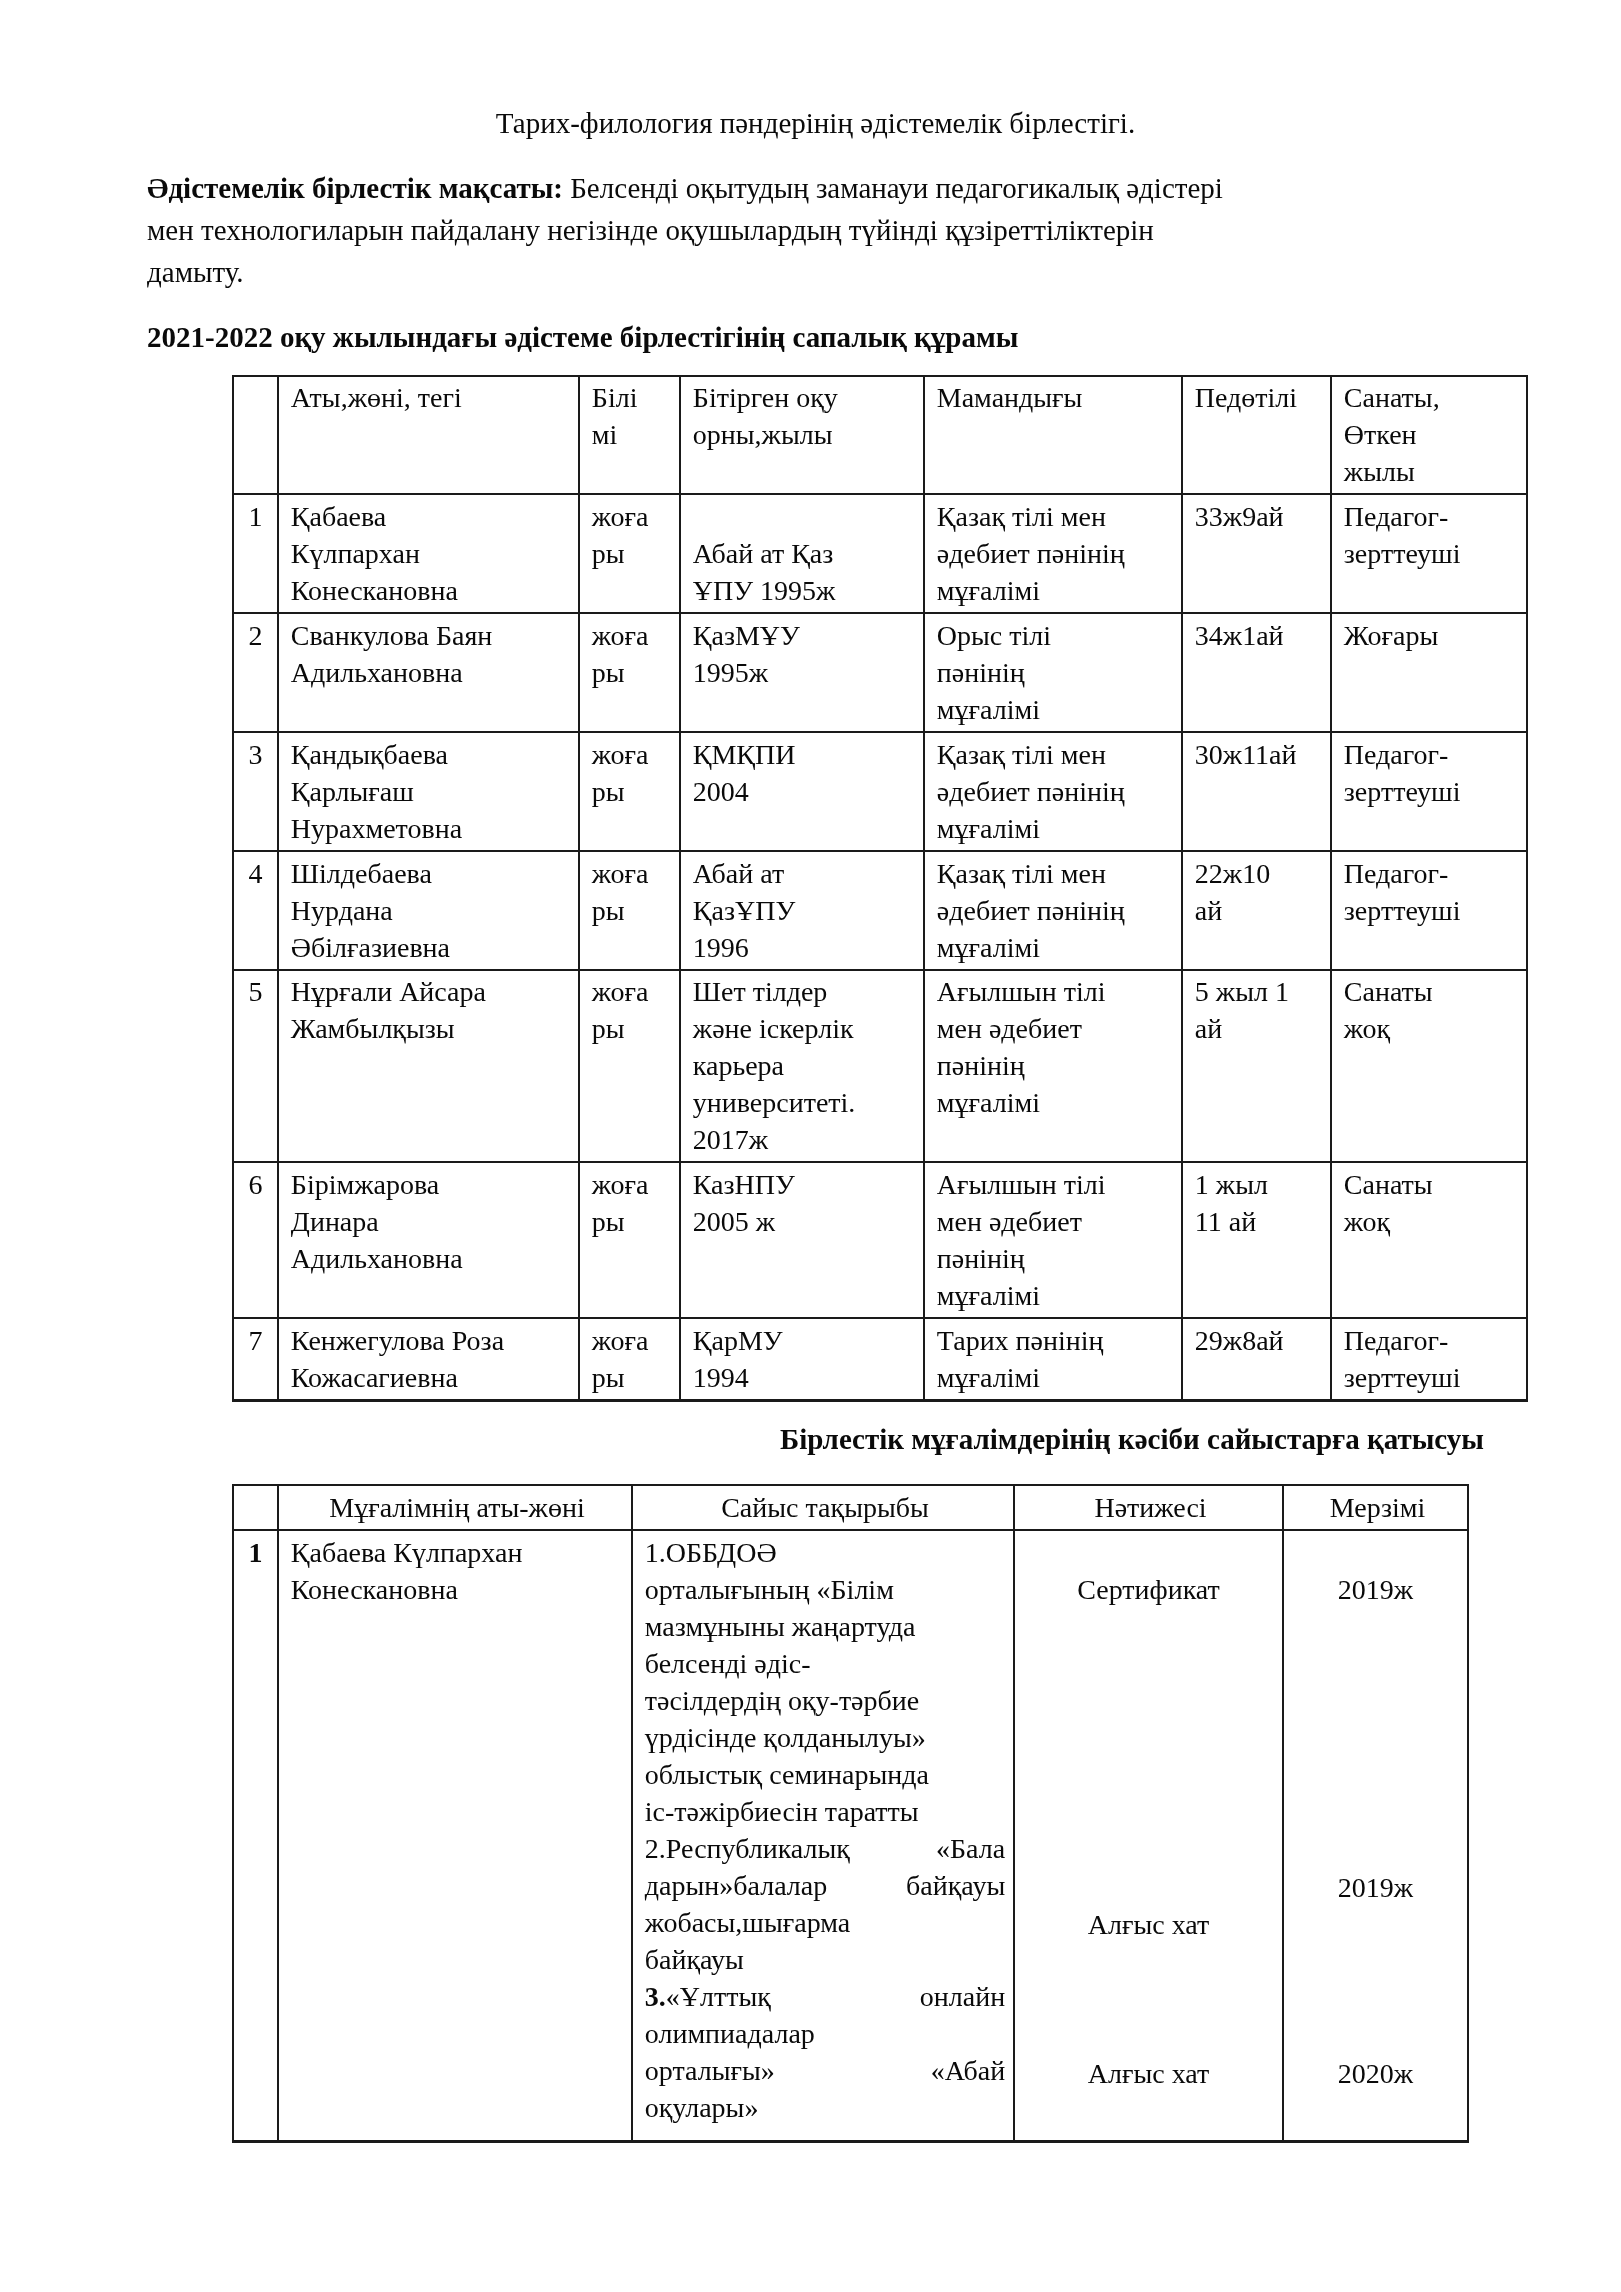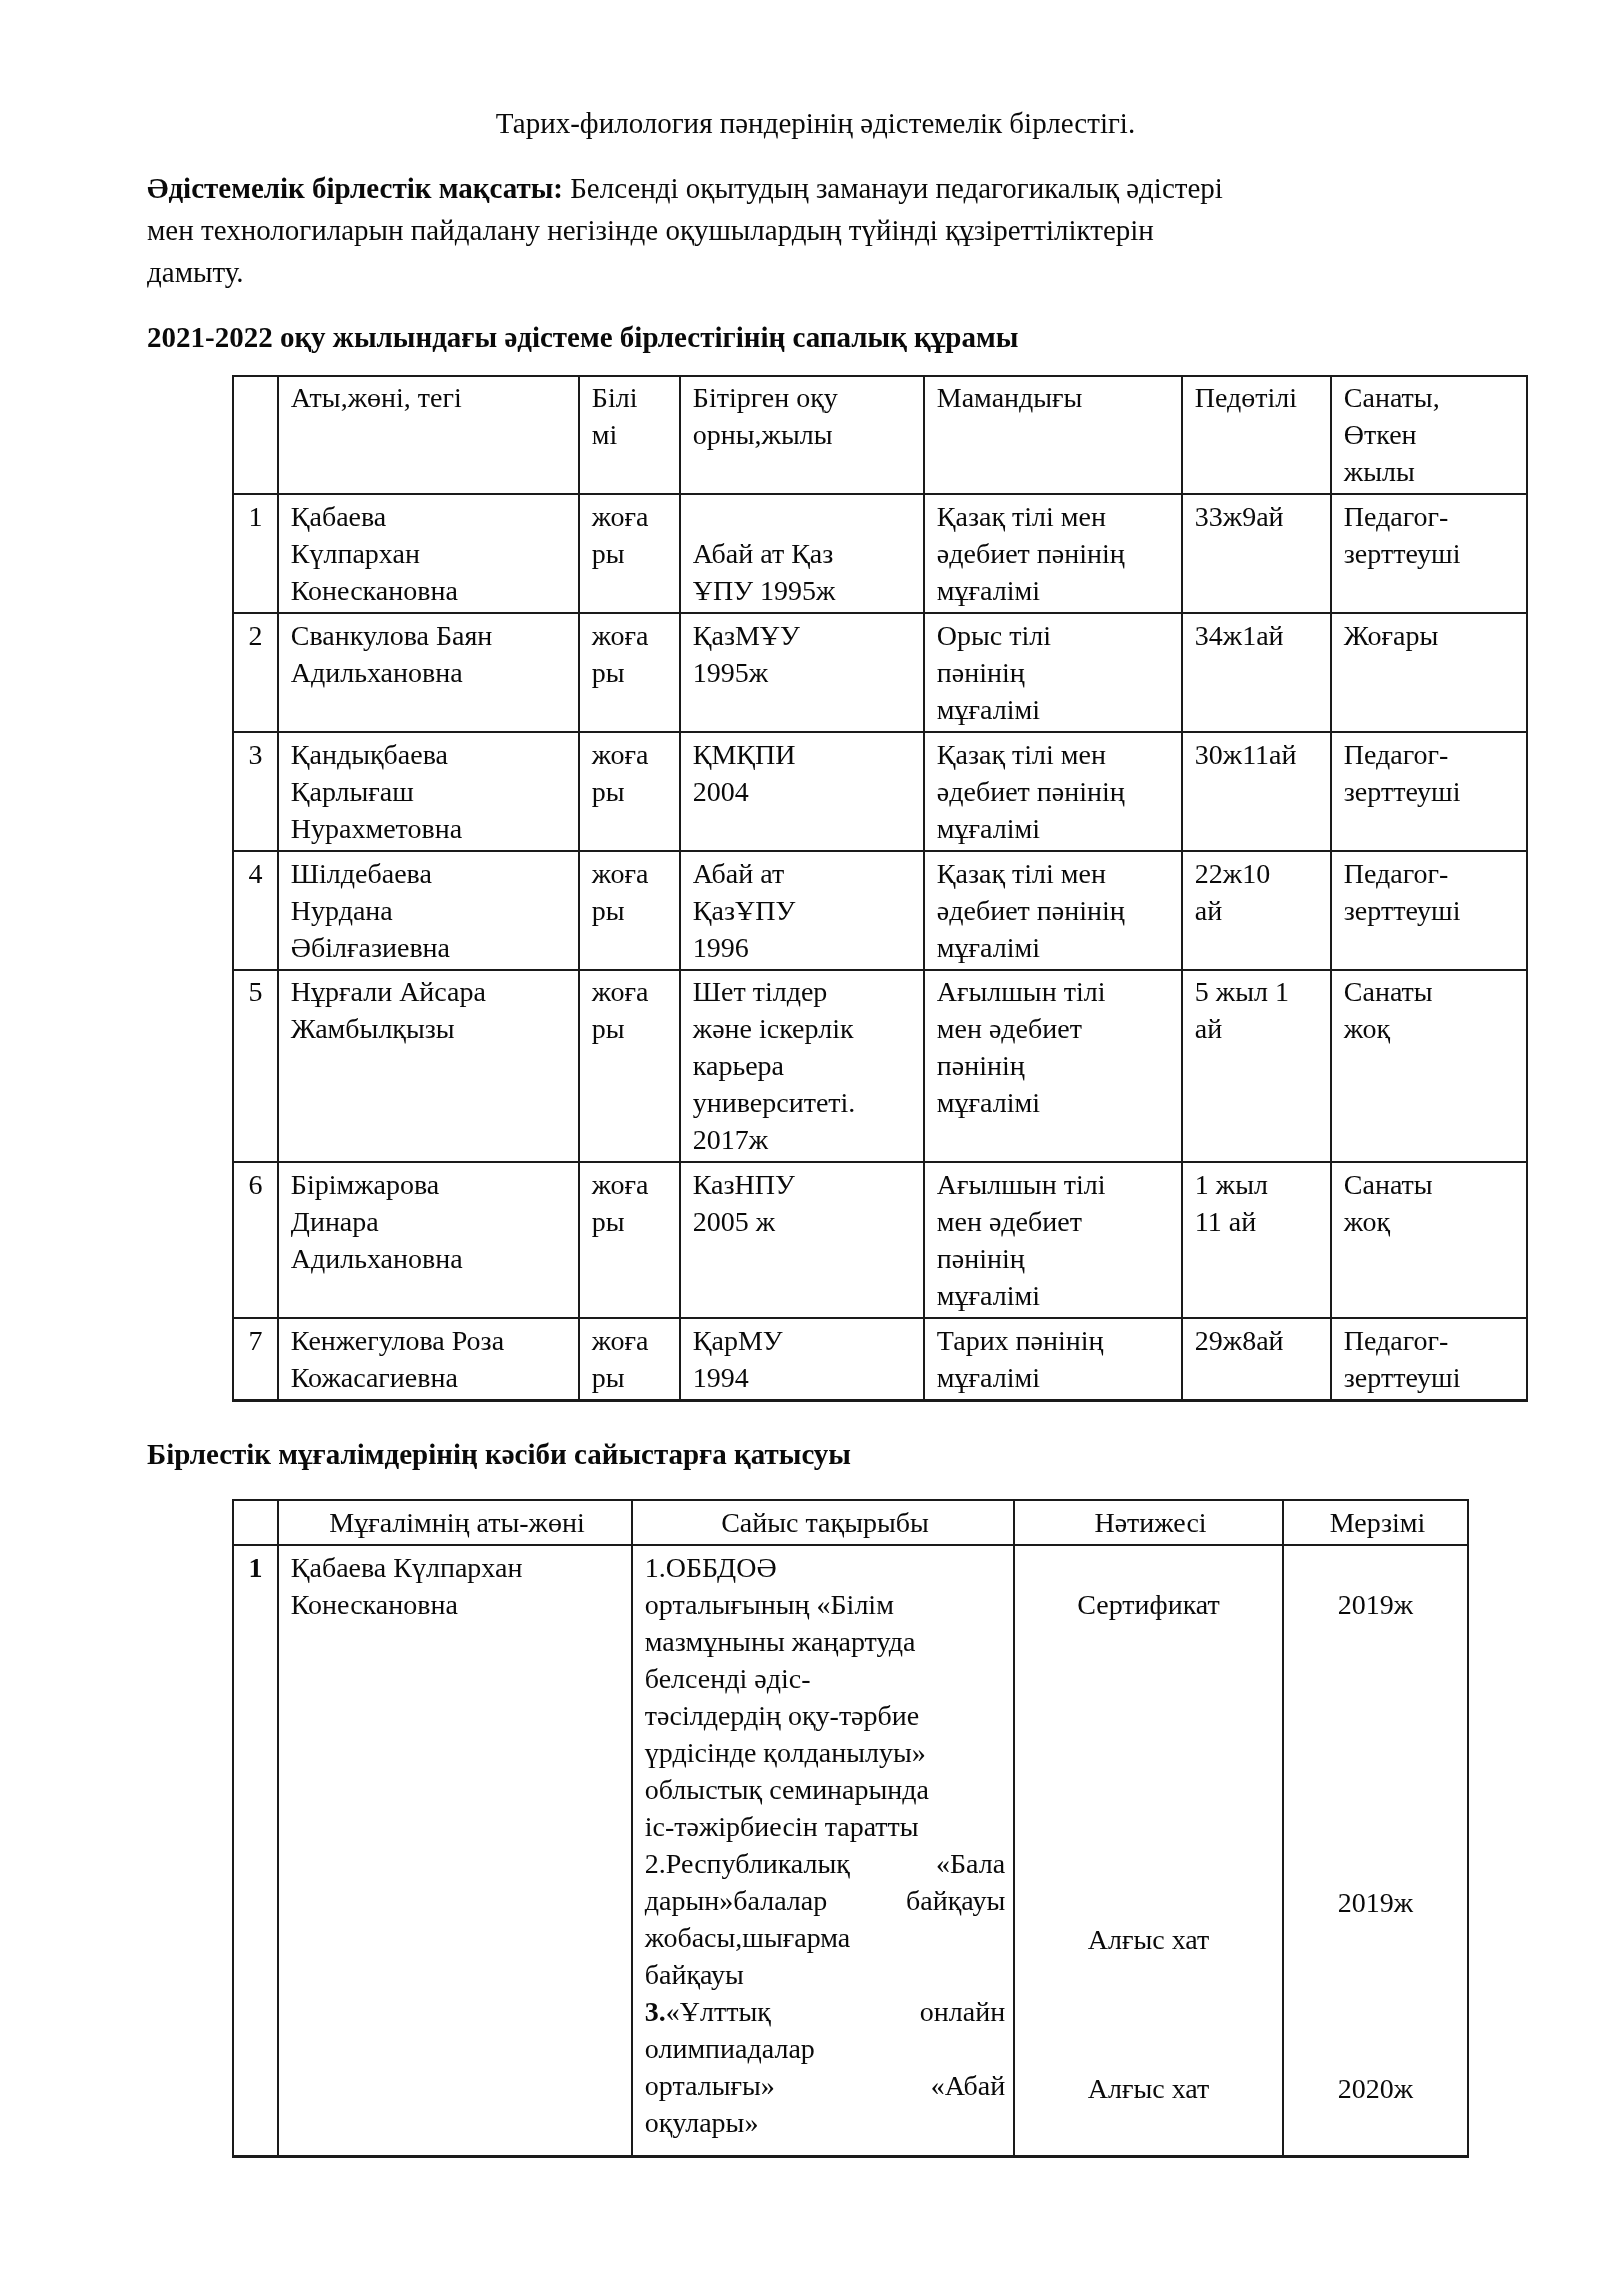--- a/index.html
+++ b/index.html
@@ -8,21 +8,21 @@
     font-family:"Liberation Serif","DejaVu Serif",serif;
     color:#0a0a0a;overflow:hidden;
   }
   .page{padding:104px 137px 0 147px;}
   .doc-title{
     text-align:center;font-weight:normal;font-size:29px;line-height:39px;
   }
   .intro{margin:23.5px 0 0 0;font-size:29px;line-height:42px;text-align:left;}
   .sec-title{font-weight:bold;font-size:29px;line-height:39px;}
   .sec-title.left{margin-top:25.5px;text-align:left;}
-  .sec-title.center{margin-top:33px;text-align:left;}
+  .sec-title.center{margin-top:18px;text-align:right;}
   table{
     border-collapse:collapse;table-layout:fixed;margin-left:85px;
     font-size:28px;border:2px solid #1a1a1a;border-bottom:3.9px solid #1a1a1a;
   }
   .t1{width:1294px;margin-top:17.6px;}
   .t2{width:1235px;margin-top:25.5px;}
   th,td{
     border:2px solid #1a1a1a;vertical-align:top;text-align:left;
     font-weight:normal;padding:2.9px 7.8px 2.9px 11.8px;
   }

